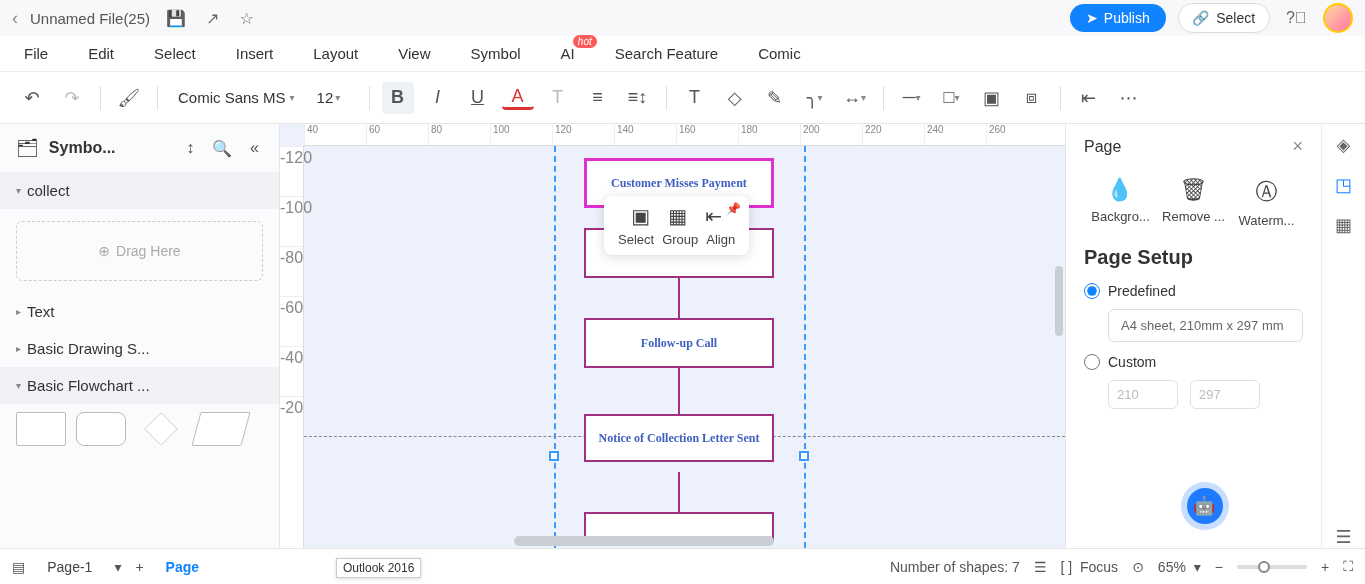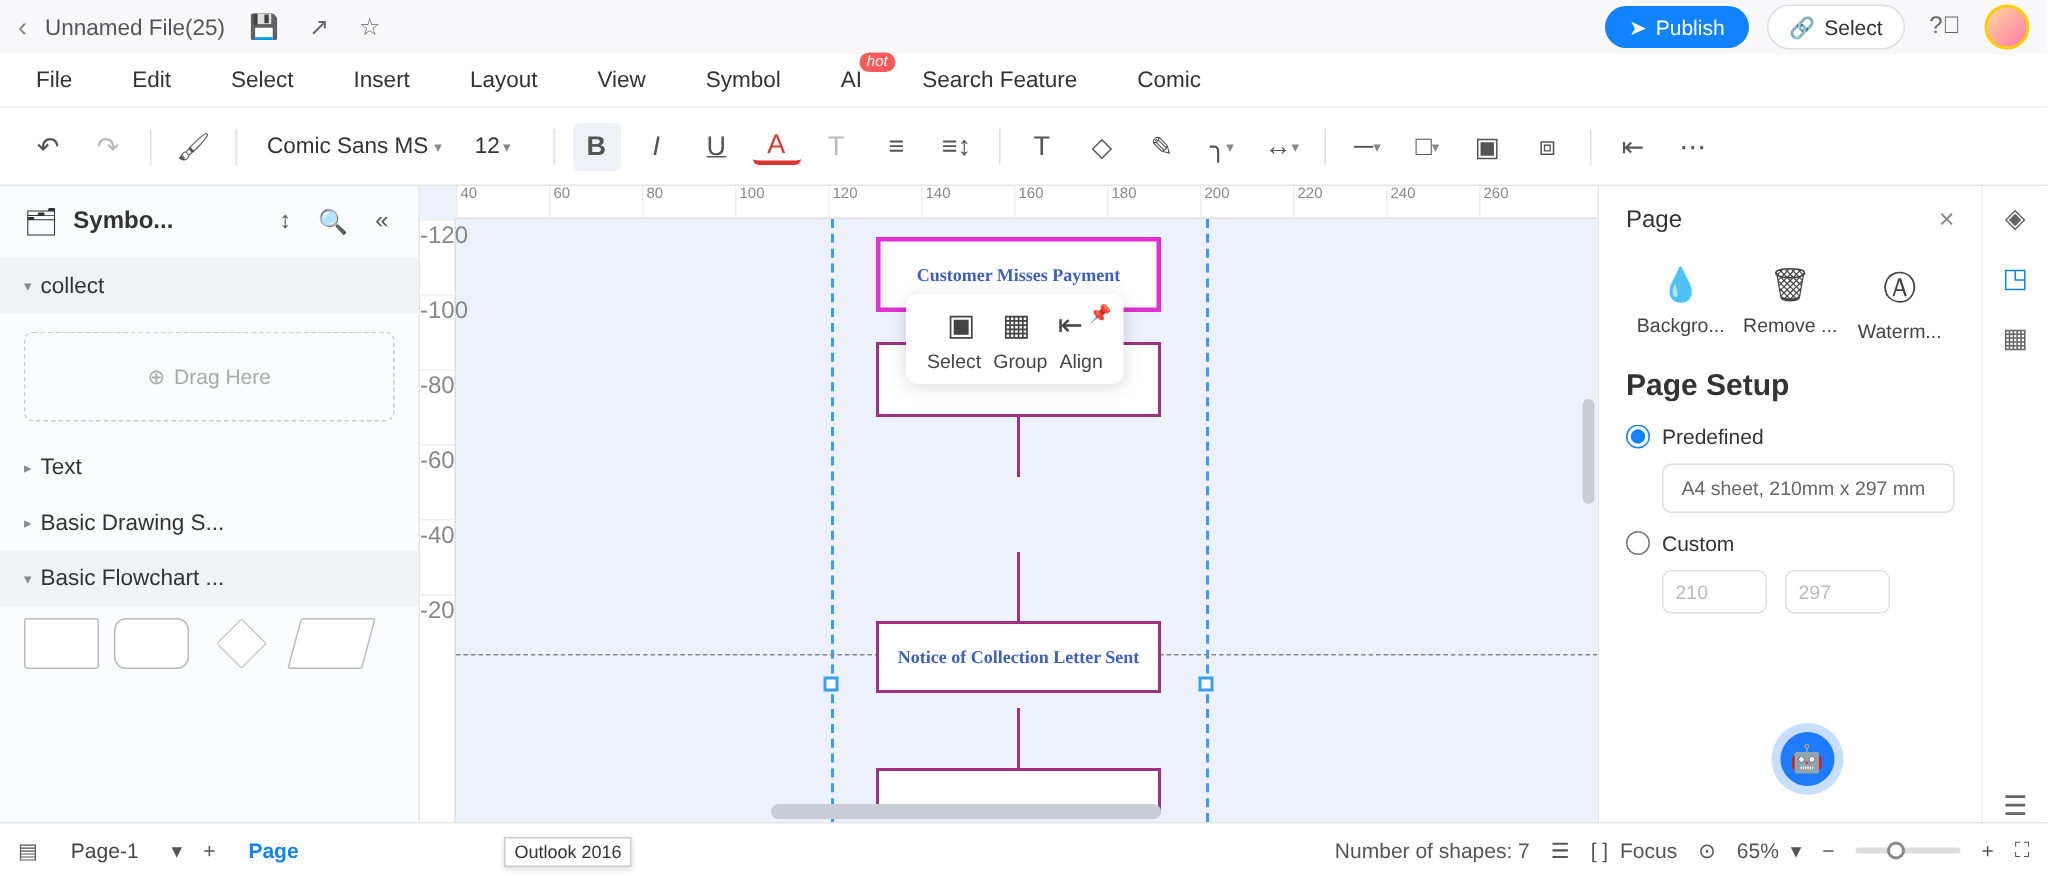--- a/index.html
+++ b/index.html
@@ -245,20 +245,21 @@
       <div class="sel-line-v" style="left:250px"></div>
       <div class="sel-line-v" style="left:500px"></div>
       <div class="sel-line-h" style="top:290px"></div>
       <div class="sel-handle" style="left:245px;top:305px"></div>
       <div class="sel-handle" style="left:495px;top:305px"></div>
 
       <div class="flow-box first" style="top:12px">Customer Misses Payment</div>
       <div class="flow-conn" style="top:62px;height:20px"></div>
       <div class="flow-box" style="top:82px"></div>
       <div class="flow-conn" style="top:132px;height:40px"></div>
+      <div class="flow-box" style="top:172px">Follow-up Call</div>
       <div class="flow-conn" style="top:222px;height:46px"></div>
       <div class="flow-box" style="top:268px;height:48px">Notice of Collection Letter Sent</div>
       <div class="flow-conn" style="top:326px;height:40px"></div>
       <div class="flow-box" style="top:366px;height:30px"></div>
 
       <div class="float-toolbar">
         <span class="pin">📌</span>
         <div class="row">
           <span>▣</span>
           <span>▦</span>

